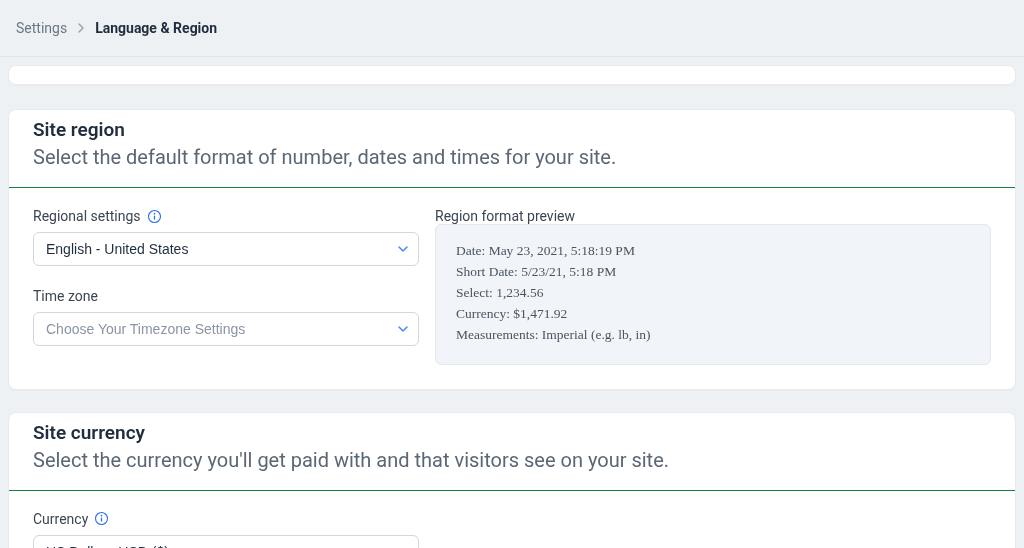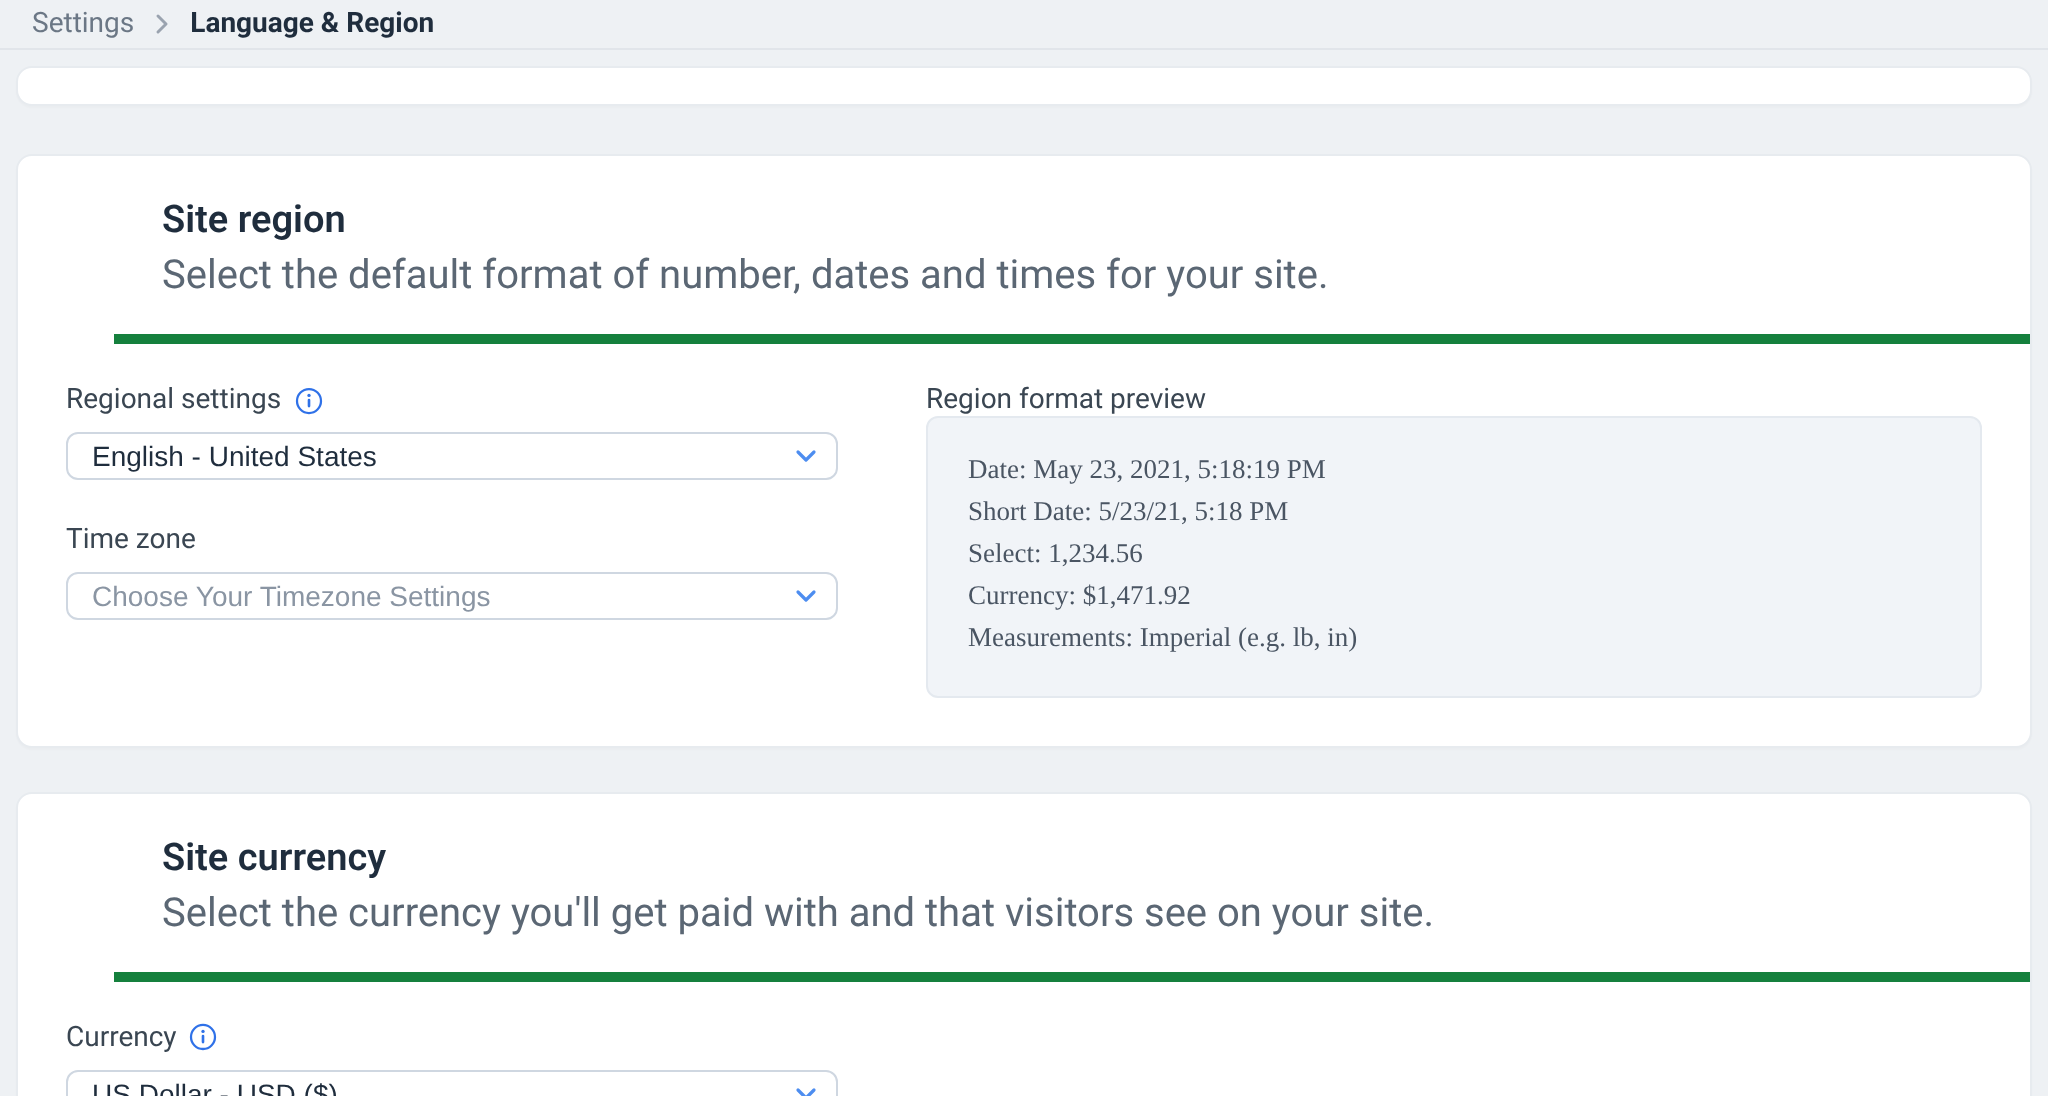--- a/index.html
+++ b/index.html
@@ -7,21 +7,21 @@
     font-family: -apple-system, BlinkMacSystemFont, "Segoe UI", Roboto, Helvetica, Arial, sans-serif;
     background: #eef1f4;
     color: #1f2d3d;
     font-size: 14px;
     width: 1024px;
   }
   .breadcrumb {
     display: flex;
     align-items: center;
     gap: 10px;
-    padding: 4px 16px;
+    padding: 20px 16px;
     border-bottom: 1px solid #e1e5ea;
     background: #eef1f4;
     font-size: 14px;
   }
   .breadcrumb .crumb-link { color: #6b7785; }
   .breadcrumb .crumb-current { color: #1f2d3d; font-weight: 700; }
   .breadcrumb .chevron { color: #9aa3af; display:flex; align-items:center; }
 
   .page-wrap { padding: 8px; }
 
@@ -35,41 +35,40 @@
   }
 
   .card {
     background: #fff;
     border-radius: 8px;
     border: 1px solid #e7ebef;
     margin-bottom: 22px;
     box-shadow: 0 1px 1px rgba(0,0,0,0.02);
   }
   .card-header {
-    padding: 20px 24px 18px 24px;
-    border-bottom: 5px solid #15803d;
-    margin-left: 48px;
+    padding: 8px 24px 18px 24px;
+    border-bottom: 1px solid #15803d;
   }
   .card-title {
     font-size: 19px;
     font-weight: 600;
     color: #1f2d3d;
     margin-bottom: 4px;
   }
   .card-sub {
     font-size: 20px;
     color: #5b6774;
   }
   .card-body {
     padding: 20px 24px 24px 24px;
   }
 
   .two-col {
     display: flex;
-    gap: 40px;
+    gap: 12px;
   }
   .col-left { width: 390px; flex: 0 0 390px; }
   .col-right { flex: 1; }
 
   .field { margin-bottom: 22px; }
   .field:last-child { margin-bottom: 0; }
   .field-label {
     font-size: 14px;
     color: #3a4652;
     margin-bottom: 8px;
@@ -84,21 +83,21 @@
   }
   .info-icon svg { display:block; }
 
   .select-box {
     position: relative;
     width: 100%;
     max-width: 386px;
   }
   .select-input {
     width: 100%;
-    height: 24px;
+    height: 34px;
     border: 1px solid #cfd7e1;
     border-radius: 6px;
     background: #fff;
     padding: 0 34px 0 12px;
     font-size: 14px;
     color: #1f2d3d;
     text-align: left;
     cursor: pointer;
     display:flex;
     align-items:center;

